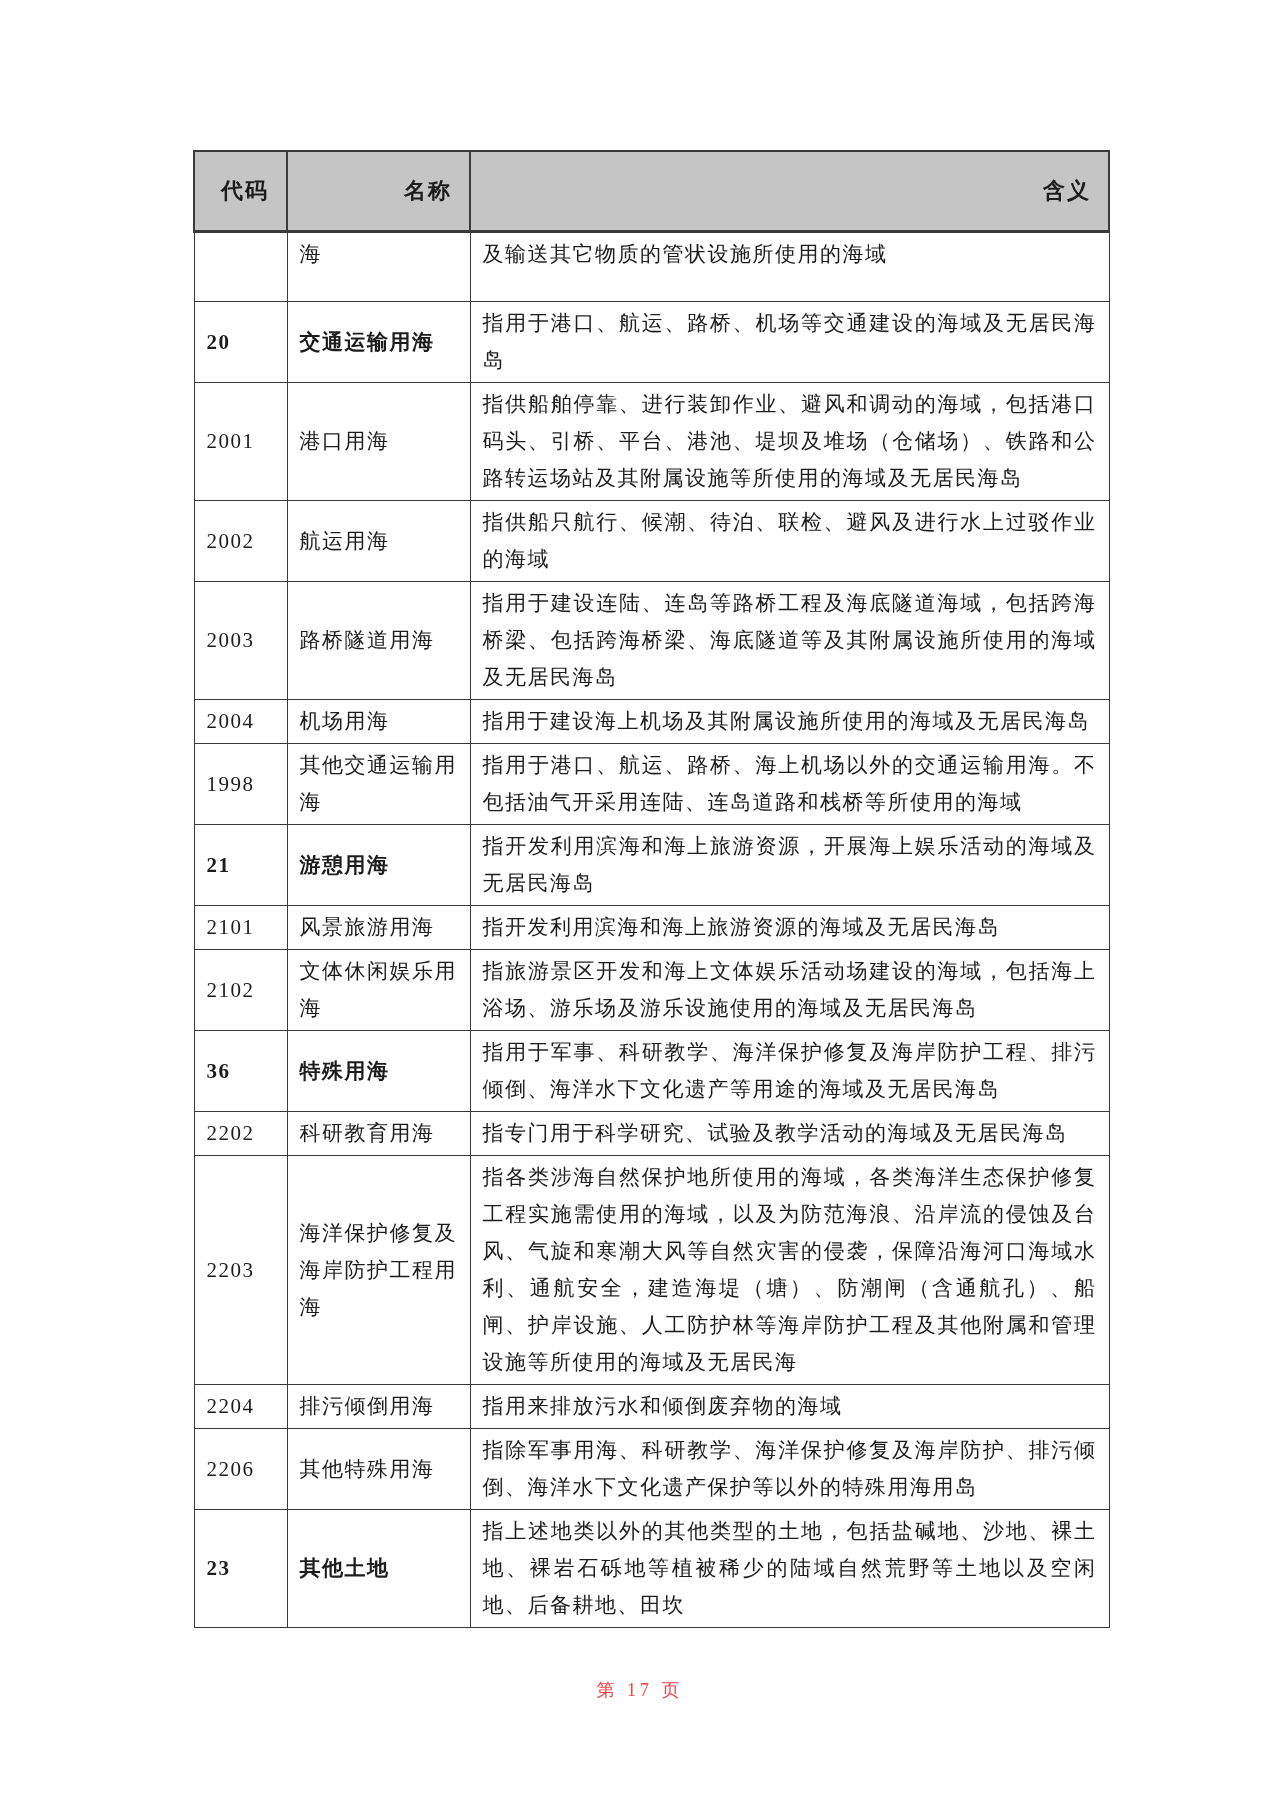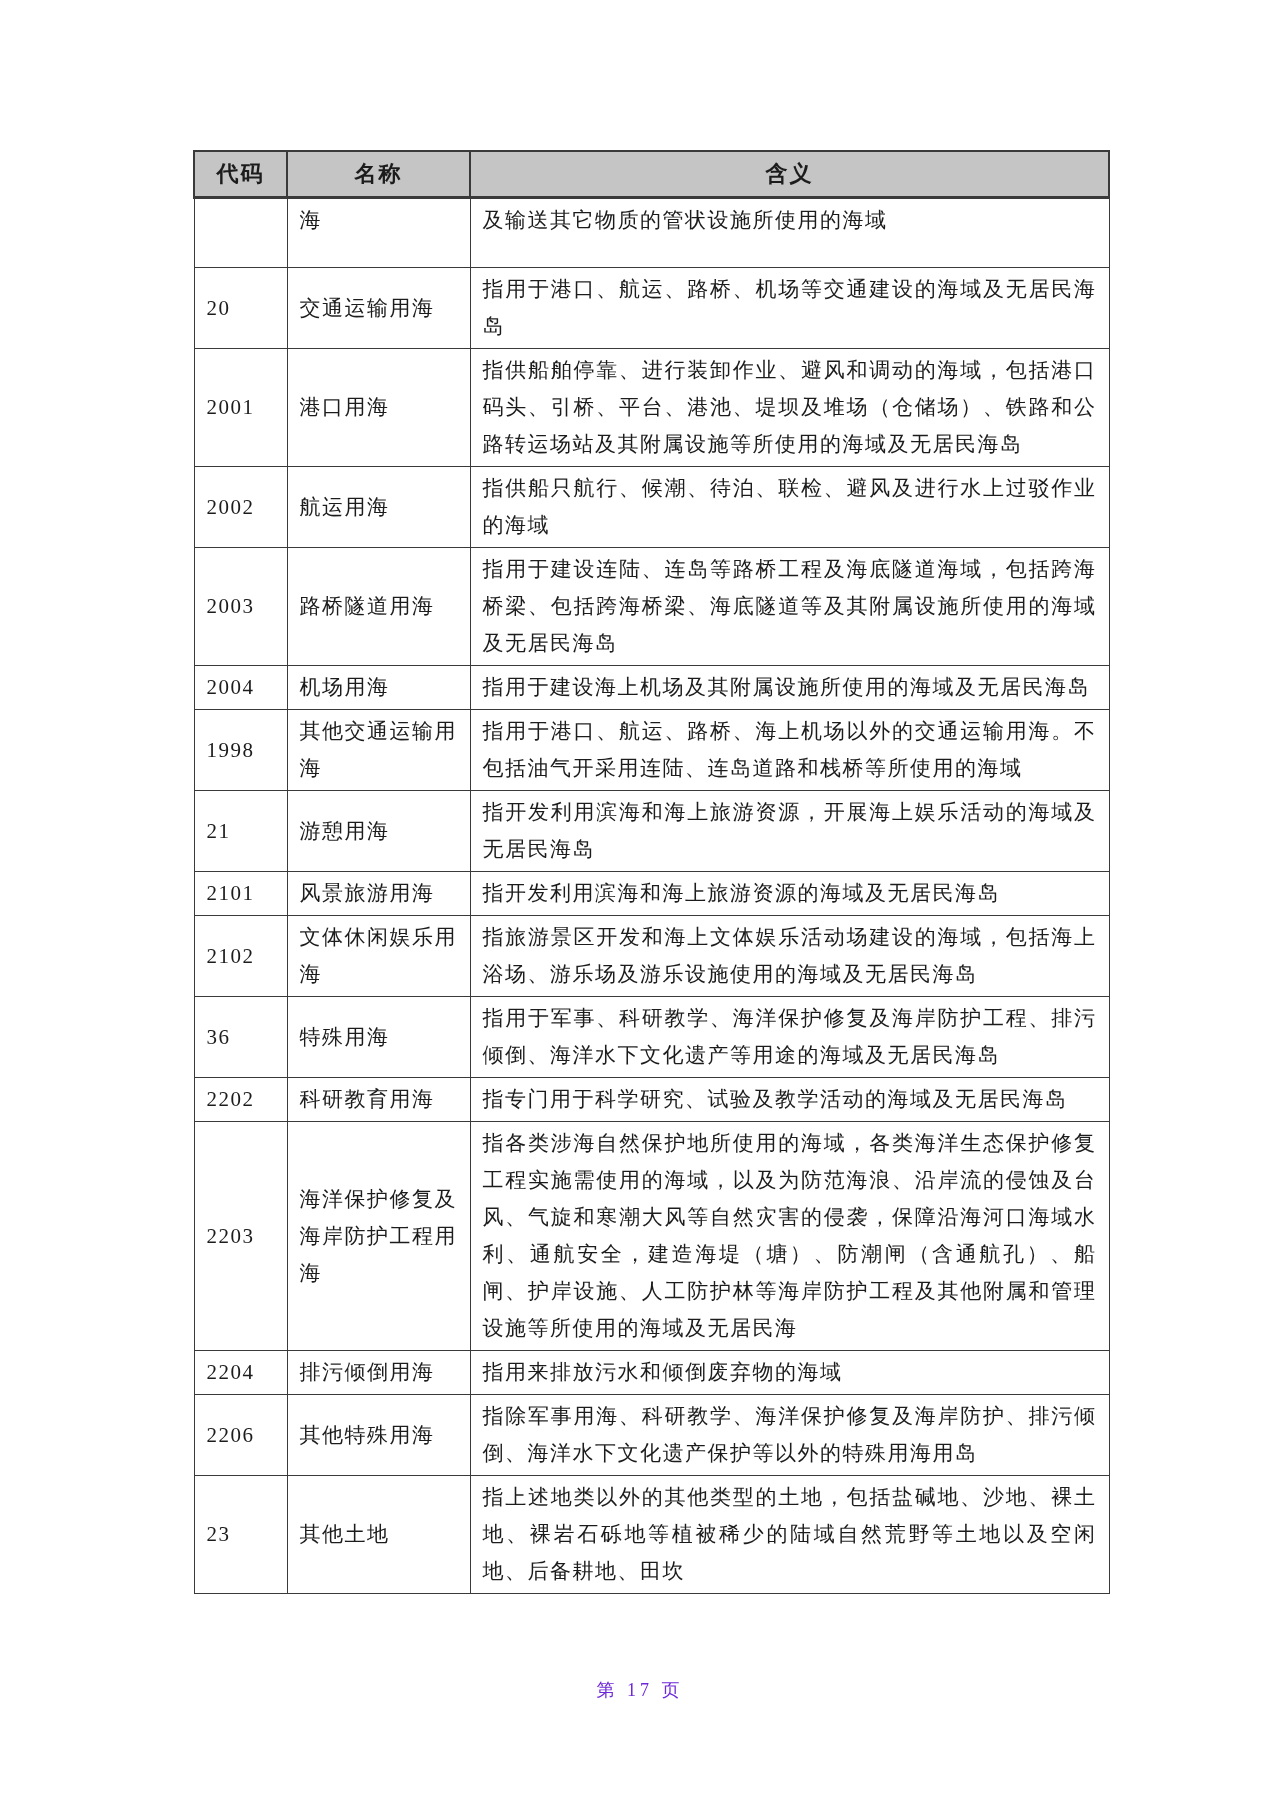--- a/index.html
+++ b/index.html
@@ -30,23 +30,23 @@
   table.class-table col.col-code{width:93px;}
   table.class-table col.col-name{width:183px;}
   table.class-table col.col-meaning{width:639px;}
   table.class-table th{
     background:var(--header-bg);
     border:2px solid var(--border);
     border-bottom:3px solid var(--border);
     font-size:22px;
     font-weight:bold;
     height:44px;
-    text-align:center;
+    text-align:right;
     letter-spacing:2px;
-    padding:0;
+    padding:17px;
   }
   table.class-table td{
     border:1.6px solid var(--border);
     font-size:21px;
     line-height:37px;
     padding:3px 12px;
     vertical-align:middle;
     letter-spacing:1.5px;
     word-break:break-all;
   }
@@ -55,34 +55,34 @@
     letter-spacing:0.5px;
     font-size:21px;
   }
   td.cell-meaning{
     text-align:justify;
     text-justify:inter-character;
     margin-left:16px;
   }
   tr.group-row td.cell-code,
   tr.group-row td.cell-name{
-    font-weight:normal;
+    font-weight:bold;
   }
   tr.continuation-row td{
     vertical-align:top;
     height:62px;
   }
   .page-footer{
     position:absolute;
     left:0;top:1678px;
     width:100%;
     text-align:center;
     font-size:18px;
     letter-spacing:4px;
-    color:#6d28d9;
+    color:#ef4444;
   }
 </style>
 </head>
 <body>
 
 <div class="doc-page">
 
   <table class="class-table">
     <colgroup>
       <col class="col-code">

